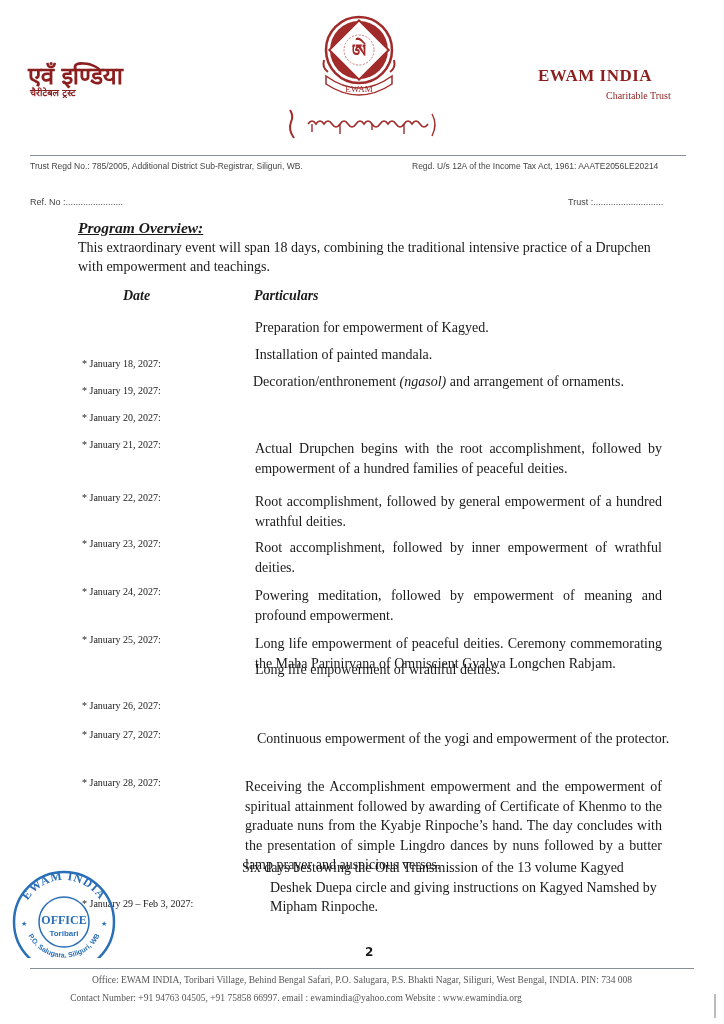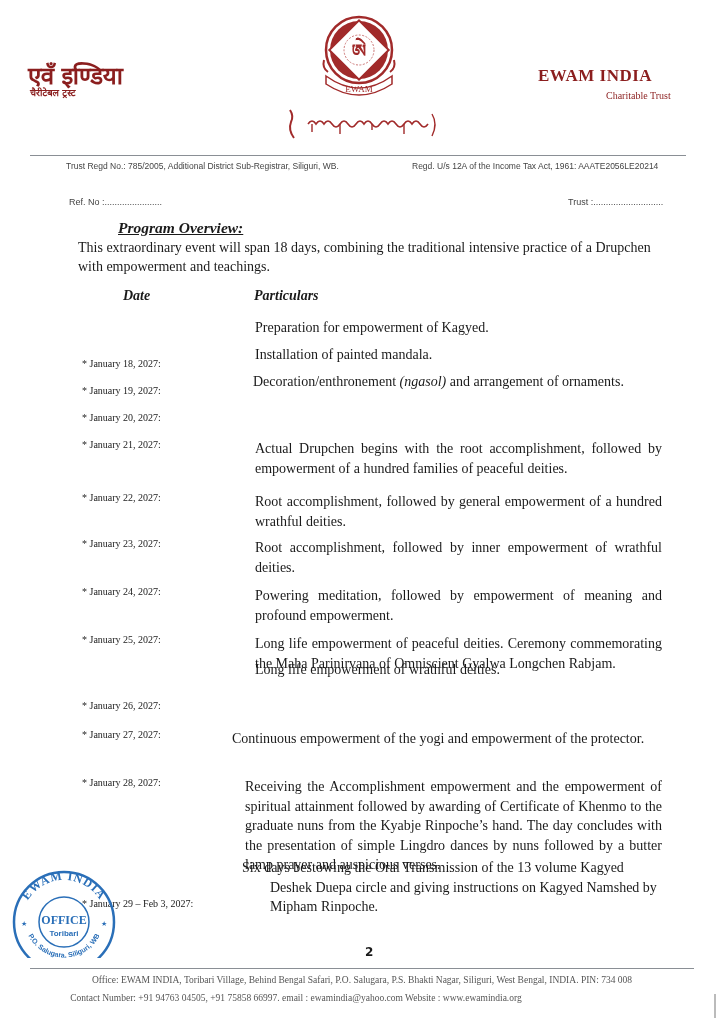--- a/index.html
+++ b/index.html
@@ -8,25 +8,25 @@
     font-family: "Liberation Serif", serif; color: #1a1a1a;
   }
   .abs { position: absolute; }
   .hindi-title { left: 28px; top: 58px; font-size: 24px; font-weight: bold; color: #8b1e1e; font-family: "DejaVu Sans", sans-serif; letter-spacing: -0.5px; }
   .hindi-sub { left: 30px; top: 86px; font-size: 9.5px; font-weight: bold; color: #8b1e1e; font-family: "DejaVu Sans", sans-serif; }
   .en-title { left: 538px; top: 66px; font-size: 17px; font-weight: bold; color: #8b1e1e; letter-spacing: 0.5px; }
   .en-sub { left: 592px; top: 90px; font-size: 10px; color: #8b1e1e; margin-left: 14px; }
   .logo { left: 318px; top: 10px; width: 82px; height: 96px; }
   .tibetan { left: 286px; top: 106px; width: 160px; height: 36px; }
   .rule-top { left: 30px; top: 155px; width: 656px; height: 1px; background: #8a8f95; }
-  .regd-left { left: 30px; top: 161px; font-size: 8.5px; color: #444; font-family: "Liberation Sans", sans-serif; margin-left: 36px; }
+  .regd-left { left: 30px; top: 161px; font-size: 8.5px; color: #444; font-family: "Liberation Sans", sans-serif; }
   .regd-right { left: 412px; top: 161px; font-size: 8.5px; color: #444; font-family: "Liberation Sans", sans-serif; }
-  .ref { left: 30px; top: 197px; font-size: 9px; color: #444; font-family: "Liberation Sans", sans-serif; margin-left: 39px; }
+  .ref { left: 30px; top: 197px; font-size: 9px; color: #444; font-family: "Liberation Sans", sans-serif; }
   .date-field { left: 568px; top: 197px; font-size: 9px; color: #444; font-family: "Liberation Sans", sans-serif; }
-  .heading { left: 78px; top: 219px; font-size: 15.5px; font-weight: bold; font-style: italic; text-decoration: underline; margin-left: 40px; }
+  .heading { left: 78px; top: 219px; font-size: 15.5px; font-weight: bold; font-style: italic; text-decoration: underline; }
   .intro { left: 78px; top: 238px; width: 590px; font-size: 14px; line-height: 19px; }
   .col-date { left: 123px; top: 288px; font-size: 14px; font-weight: bold; font-style: italic; }
   .col-part { left: 254px; top: 288px; font-size: 14px; font-weight: bold; font-style: italic; }
   .row-date { left: 82px; font-size: 10px; white-space: nowrap; margin-top: 40px; }
   .row-text { font-size: 14px; line-height: 19.5px; }
   .justify { text-align: justify; text-align-last: left; margin-top: 40px; }
   .page-num { left: 365px; top: 945px; font-size: 12px; font-family: "DejaVu Sans", sans-serif; font-weight: bold; }
   .rule-bottom { left: 30px; top: 968px; width: 664px; height: 1px; background: #8a8f95; }
   .footer1 { left: 0; width: 724px; top: 975px; text-align: center; font-size: 9.5px; color: #555; }
   .footer2 { left: 0; width: 592px; top: 993px; text-align: center; font-size: 9.5px; color: #555; }
@@ -96,21 +96,21 @@
 <div class="abs row-date" style="top:546px">* January 24, 2027:</div>
 <div class="abs row-text justify" style="left:255px; top:546px; width:407px">Powering meditation, followed by empowerment of meaning and profound empowerment.</div>
 
 <div class="abs row-date" style="top:594px">* January 25, 2027:</div>
 <div class="abs row-text justify" style="left:255px; top:594px; width:407px">Long life empowerment of peaceful deities. Ceremony commemorating the Maha Parinirvana of Omniscient Gyalwa Longchen Rabjam.</div>
 
 <div class="abs row-date" style="top:660px">* January 26, 2027:</div>
 <div class="abs row-text" style="left:255px; top:660px; width:407px">Long life empowerment of wrathful deities.</div>
 
 <div class="abs row-date" style="top:689px">* January 27, 2027:</div>
-<div class="abs row-text justify" style="left:232px; top:689px; width:417px">Continuous empowerment of the yogi and empowerment of the protector.</div>
+<div class="abs row-text justify" style="left:257px; top:689px; width:417px">Continuous empowerment of the yogi and empowerment of the protector.</div>
 
 <div class="abs row-date" style="top:737px">* January 28, 2027:</div>
 <div class="abs row-text justify" style="left:245px; top:737px; width:417px">Receiving the Accomplishment empowerment and the empowerment of spiritual attainment followed by awarding of Certificate of Khenmo to the graduate nuns from the Kyabje Rinpoche’s hand. The day concludes with the presentation of simple Lingdro dances by nuns followed by a butter lamp prayer and auspicious verses.</div>
 
 <div class="abs row-date" style="top:858px">* January 29 – Feb 3, 2027:</div>
 <div class="abs row-text" style="left:241px; top:858px; width:0; white-space:nowrap"></div>
 <div class="abs row-text" style="left:242px; top:858px; width:420px; text-indent:0">
   <div style="position:relative; left:-3px; width:200px"></div>
 </div>
 <div class="abs row-text" style="left:270px; top:858px; width:395px; text-indent:-28px; padding-left:0; margin-left:0">

